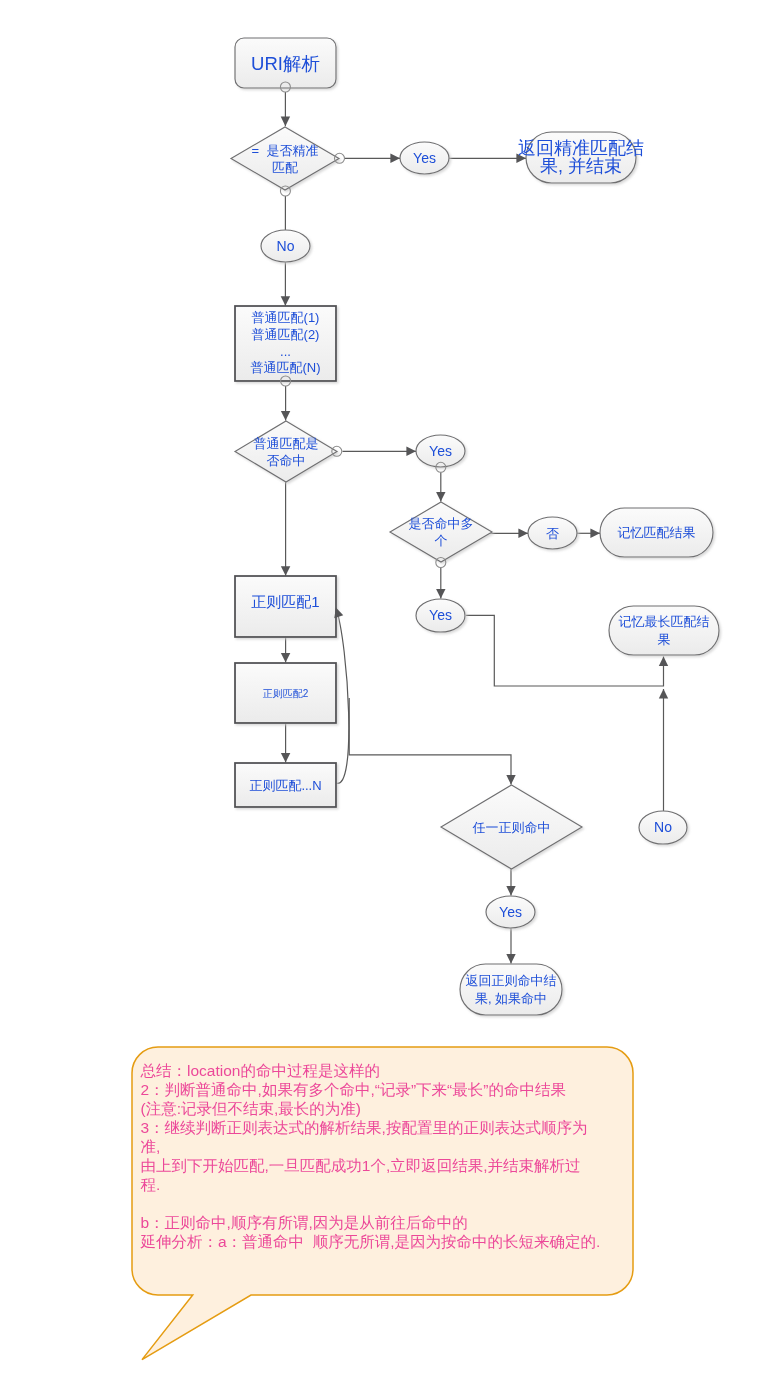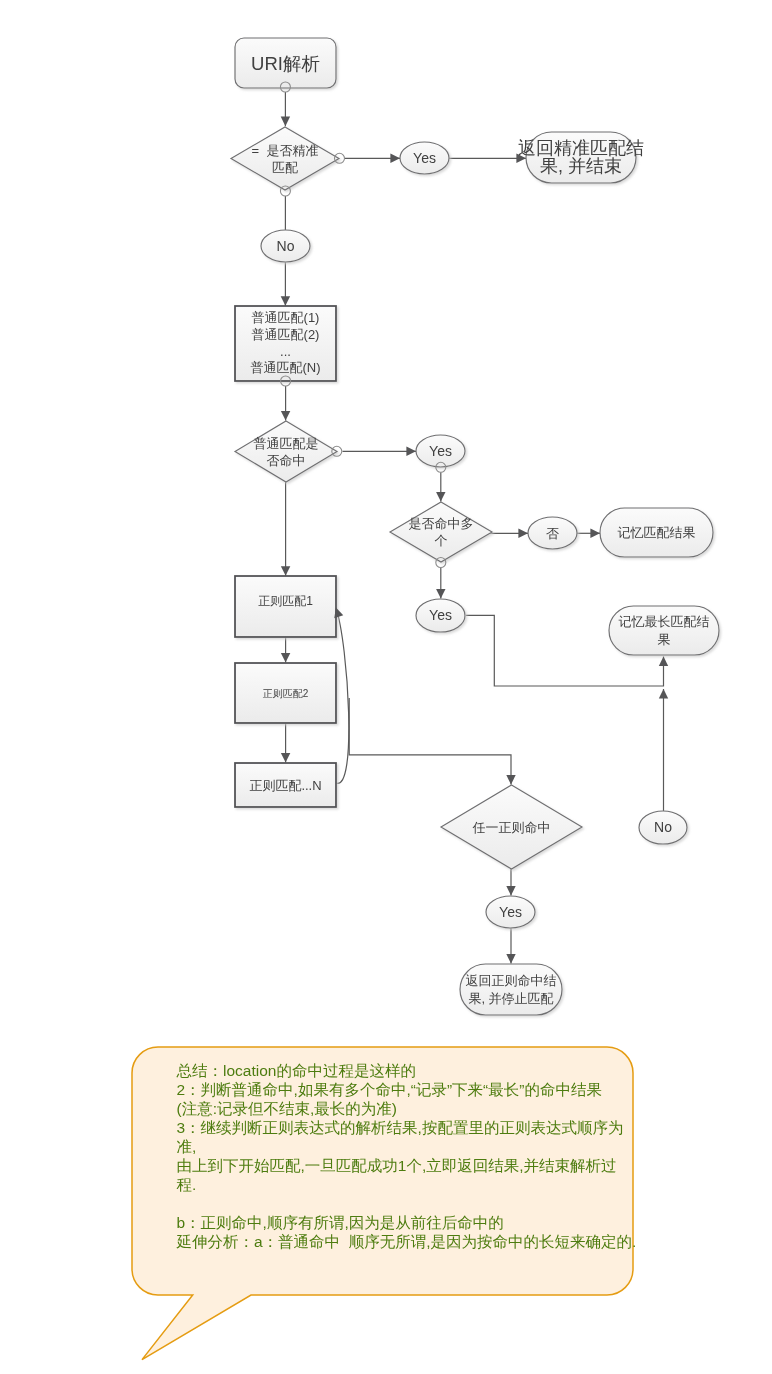--- a/index.html
+++ b/index.html
@@ -8,22 +8,22 @@
        font-family:"Liberation Sans","DejaVu Sans",sans-serif;}
   #stage{position:absolute;left:0;top:0;width:772px;height:1374px;}
   svg#gfx{position:absolute;left:0;top:0;width:772px;height:1374px;}
   .nshape{fill:url(#nodeGrad);filter:url(#nshadow);}
   .edge{fill:none;stroke:#595959;stroke-width:1.2;stroke-linecap:butt;stroke-linejoin:miter;}
   .ahead{fill:#555557;stroke:none;}
   .cdot{fill:none;stroke:#8c8c8c;stroke-width:1.1;}
   #note-callout{fill:#fef0de;stroke:#e59c12;stroke-width:1.5;stroke-linejoin:miter;}
   #labels{position:absolute;left:0;top:0;width:772px;height:1374px;}
   .lbl{position:absolute;display:flex;align-items:center;justify-content:center;
-       text-align:center;white-space:pre;color:#404040;}
-  .noteTxt{position:absolute;color:#4d7c0f;margin-left:36px;}
+       text-align:center;white-space:pre;color:#1d4ed8;}
+  .noteTxt{position:absolute;color:#ec4899;}
   .noteLine{display:block;white-space:pre;}
 </style>
 </head>
 <body>
 
 <div id="stage">
   <svg id="gfx" viewBox="0 0 772 1374" width="772" height="1374">
     <defs>
       <linearGradient id="nodeGrad" x1="0" y1="0" x2="0" y2="1">
         <stop offset="0%" stop-color="#fbfbfb"></stop>
@@ -124,28 +124,28 @@
   <div class="lbl" style="left:235px;top:421px;width:102px;height:61px;font-size:13px;line-height:17px">普通匹配是
 否命中</div>
   <div class="lbl" style="left:416px;top:435px;width:49px;height:32px;font-size:14px;line-height:17px">Yes</div>
   <div class="lbl" style="left:390px;top:502px;width:102px;height:60px;font-size:13px;line-height:17px">是否命中多
 个</div>
   <div class="lbl" style="left:528px;top:517px;width:49px;height:32px;font-size:13px;line-height:17px">否</div>
   <div class="lbl" style="left:600px;top:508px;width:113px;height:49px;font-size:13px;line-height:17px">记忆匹配结果</div>
   <div class="lbl" style="left:416px;top:599px;width:49px;height:33px;font-size:14px;line-height:17px">Yes</div>
   <div class="lbl" style="left:609px;top:606px;width:110px;height:49px;font-size:13px;line-height:17.5px">记忆最长匹配结
 果</div>
-  <div class="lbl" style="left:235px;top:576px;width:101px;height:51px;font-size:12px;line-height:17px">正则匹配1</div>
+  <div class="lbl" style="left:235px;top:576px;width:101px;height:51px;font-size:15px;line-height:17px">正则匹配1</div>
   <div class="lbl" style="left:235px;top:663px;width:101px;height:60px;font-size:10px;line-height:17px">正则匹配2</div>
   <div class="lbl" style="left:235px;top:763px;width:101px;height:44px;font-size:13px;line-height:17px">正则匹配...N</div>
   <div class="lbl" style="left:441px;top:785px;width:141px;height:84px;font-size:13px;line-height:17px">任一正则命中</div>
   <div class="lbl" style="left:639px;top:811px;width:48px;height:33px;font-size:14px;line-height:17px">No</div>
   <div class="lbl" style="left:486px;top:896px;width:49px;height:32px;font-size:14px;line-height:17px">Yes</div>
   <div class="lbl" style="left:460px;top:964px;width:102px;height:51px;font-size:13px;line-height:17.5px">返回正则命中结
-果, 并停止匹配</div>
+果, 如果命中</div>
   <div class="noteTxt" style="left:140.5px;top:1060.5px;width:487px;font-size:15.5px;line-height:19px">
     <span class="noteLine">总结：location的命中过程是这样的</span>
         <span class="noteLine">2：判断普通命中,如果有多个命中,“记录”下来“最长”的命中结果</span>
         <span class="noteLine">(注意:记录但不结束,最长的为准)</span>
         <span class="noteLine">3：继续判断正则表达式的解析结果,按配置里的正则表达式顺序为</span>
         <span class="noteLine">准,</span>
         <span class="noteLine">由上到下开始匹配,一旦匹配成功1个,立即返回结果,并结束解析过</span>
         <span class="noteLine">程.</span>
         <span class="noteLine">&nbsp;</span>
         <span class="noteLine">b：正则命中,顺序有所谓,因为是从前往后命中的</span>

